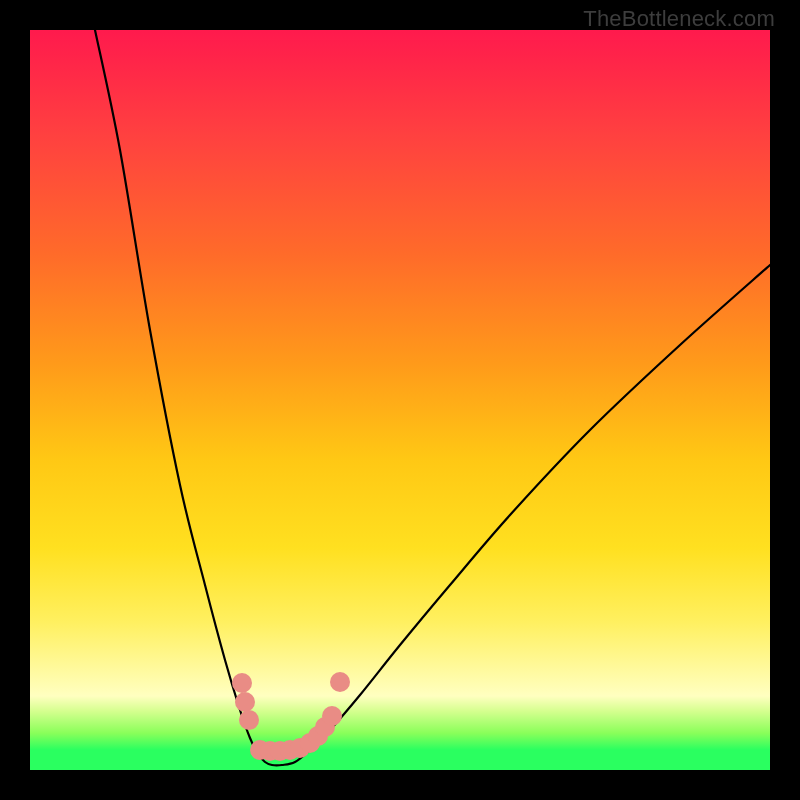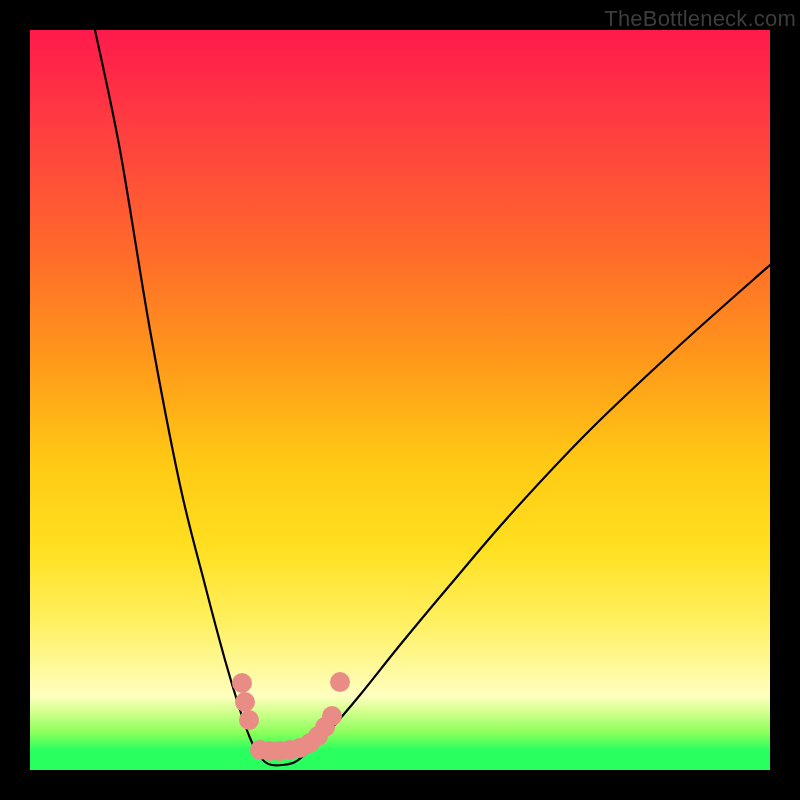--- a/index.html
+++ b/index.html
@@ -41,21 +41,21 @@
       #ffffc0 90%,
       #d6ff90 92%,
       #8aff5a 95%,
       #2aff60 97.3%,
       #2aff60 100%
     );
   }
   .watermark {
     position: absolute;
     top: 6px;
-    right: 4px;
+    right: 25px;
     color: #3d3d3d;
     font-size: 22px;
     font-weight: 500;
     letter-spacing: 0.2px;
     user-select: none;
   }
   svg.curves {
     position: absolute;
     inset: 0;
   }

